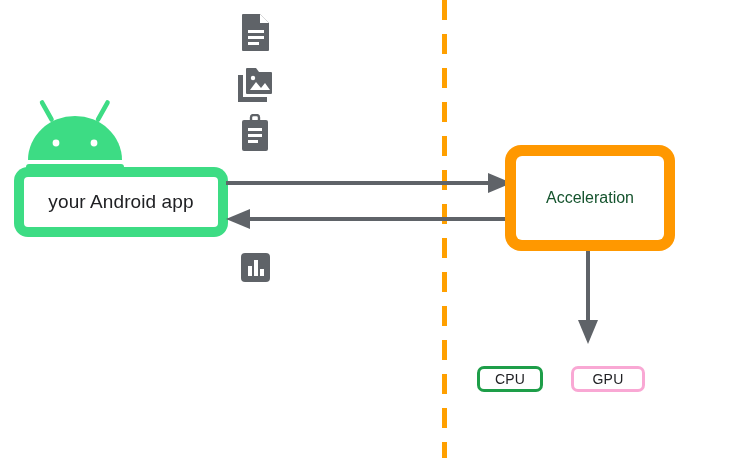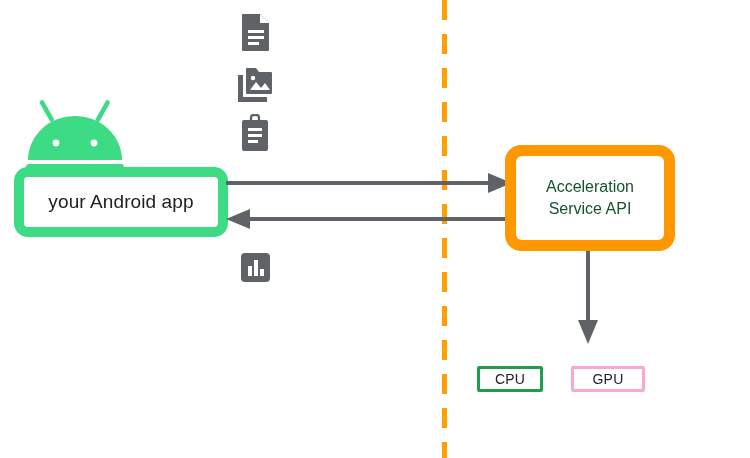--- a/index.html
+++ b/index.html
@@ -125,21 +125,21 @@
   #arrow-request  { left: 226px; top: 172px; width: 286px; height: 22px; }
   #arrow-response { left: 226px; top: 208px; width: 286px; height: 22px; }
   #arrow-dispatch { left: 570px; top: 248px; width: 36px; height: 96px; }
   .connector svg { display: block; width: 100%; height: 100%; }
 
   
   .target-chip {
     position: absolute;
     box-sizing: border-box;
     background: #ffffff;
-    border-radius: 2px;
+    border-radius: 7px;
     display: flex;
     align-items: center;
     justify-content: center;
     top: 366px;
     height: 26px;
   }
   .target-chip-label {
     font-size: 14px;
     color: #202124;
     letter-spacing: .2px;
@@ -237,21 +237,20 @@
   <div class="connector" id="arrow-dispatch">
     <svg viewBox="0 0 36 96" xmlns="http://www.w3.org/2000/svg" aria-hidden="true">
       <line x1="18" y1="0" x2="18" y2="74" stroke="#5f6368" stroke-width="4"></line>
       <path d="M18 96 L8 72 L28 72 Z" fill="#5f6368"></path>
     </svg>
   </div>
 
   <div id="api-box">
     <div id="api-box-inner">
       <span class="api-box-line">Acceleration</span>
-      <span class="api-box-line">Service API</span>
     </div>
   </div>
 
   <div class="target-chip" id="chip-cpu">
     <span class="target-chip-label">CPU</span>
   </div>
 
   <div class="target-chip" id="chip-gpu">
     <span class="target-chip-label">GPU</span>
   </div>

